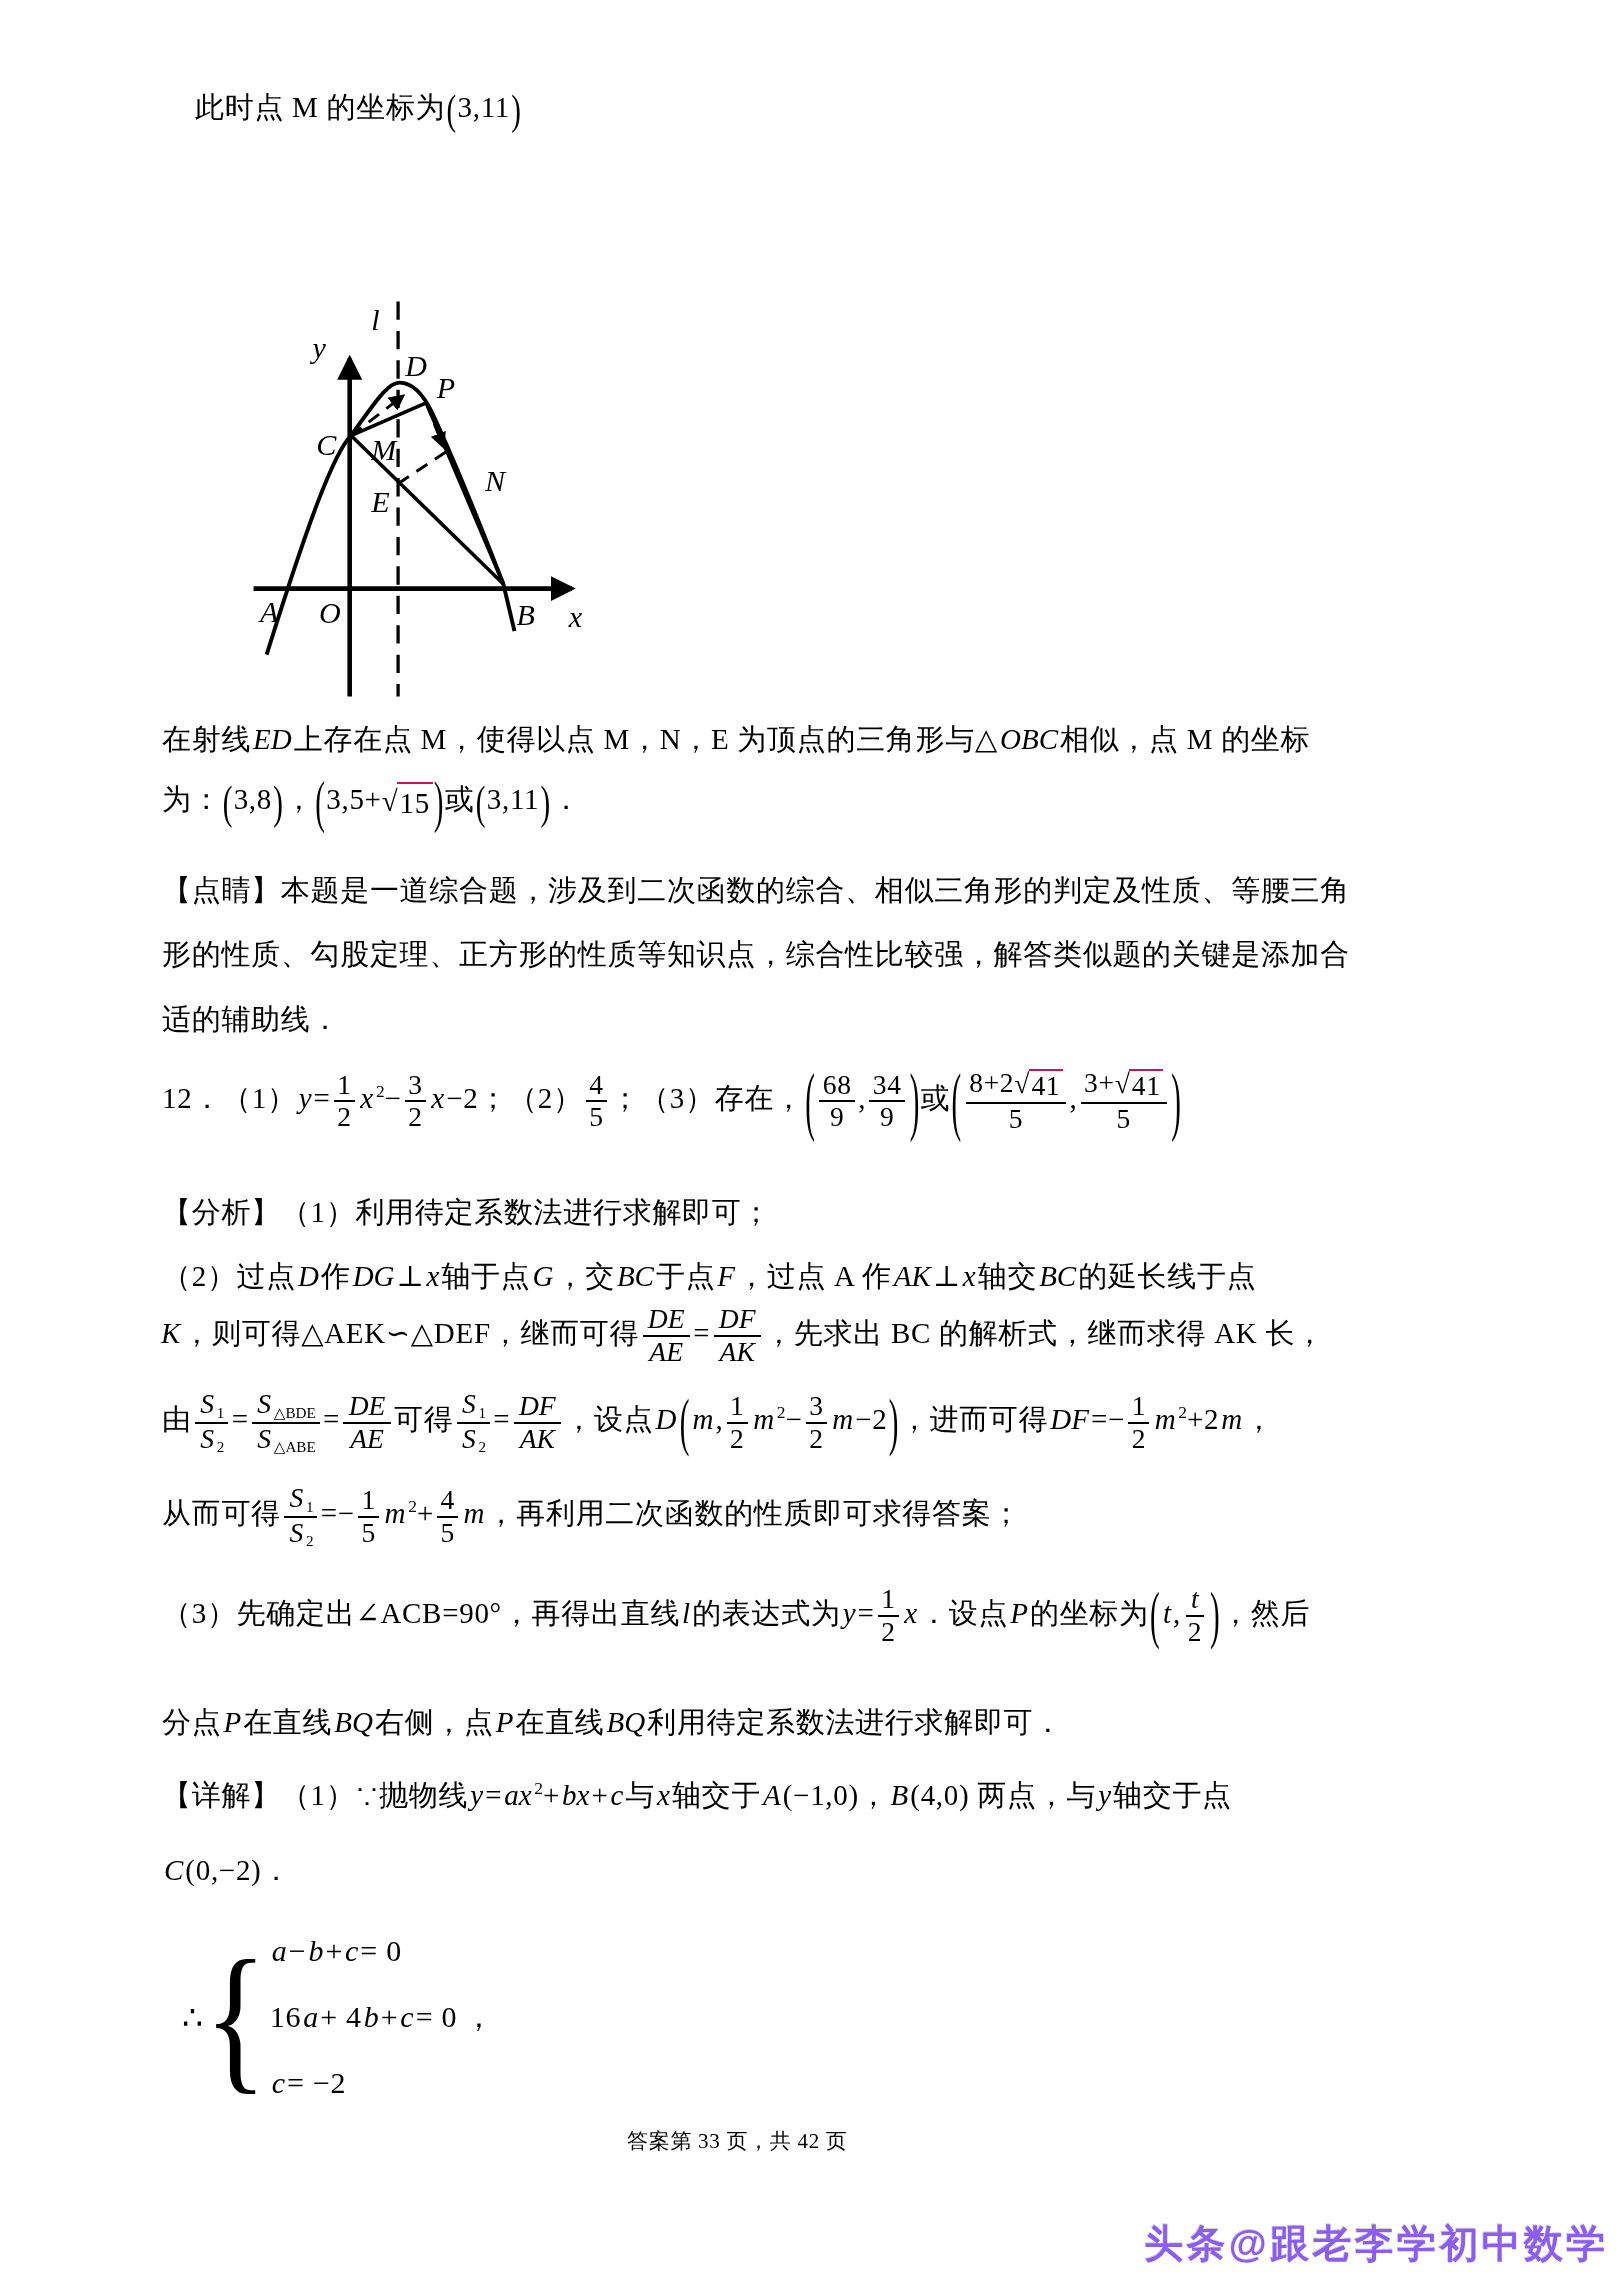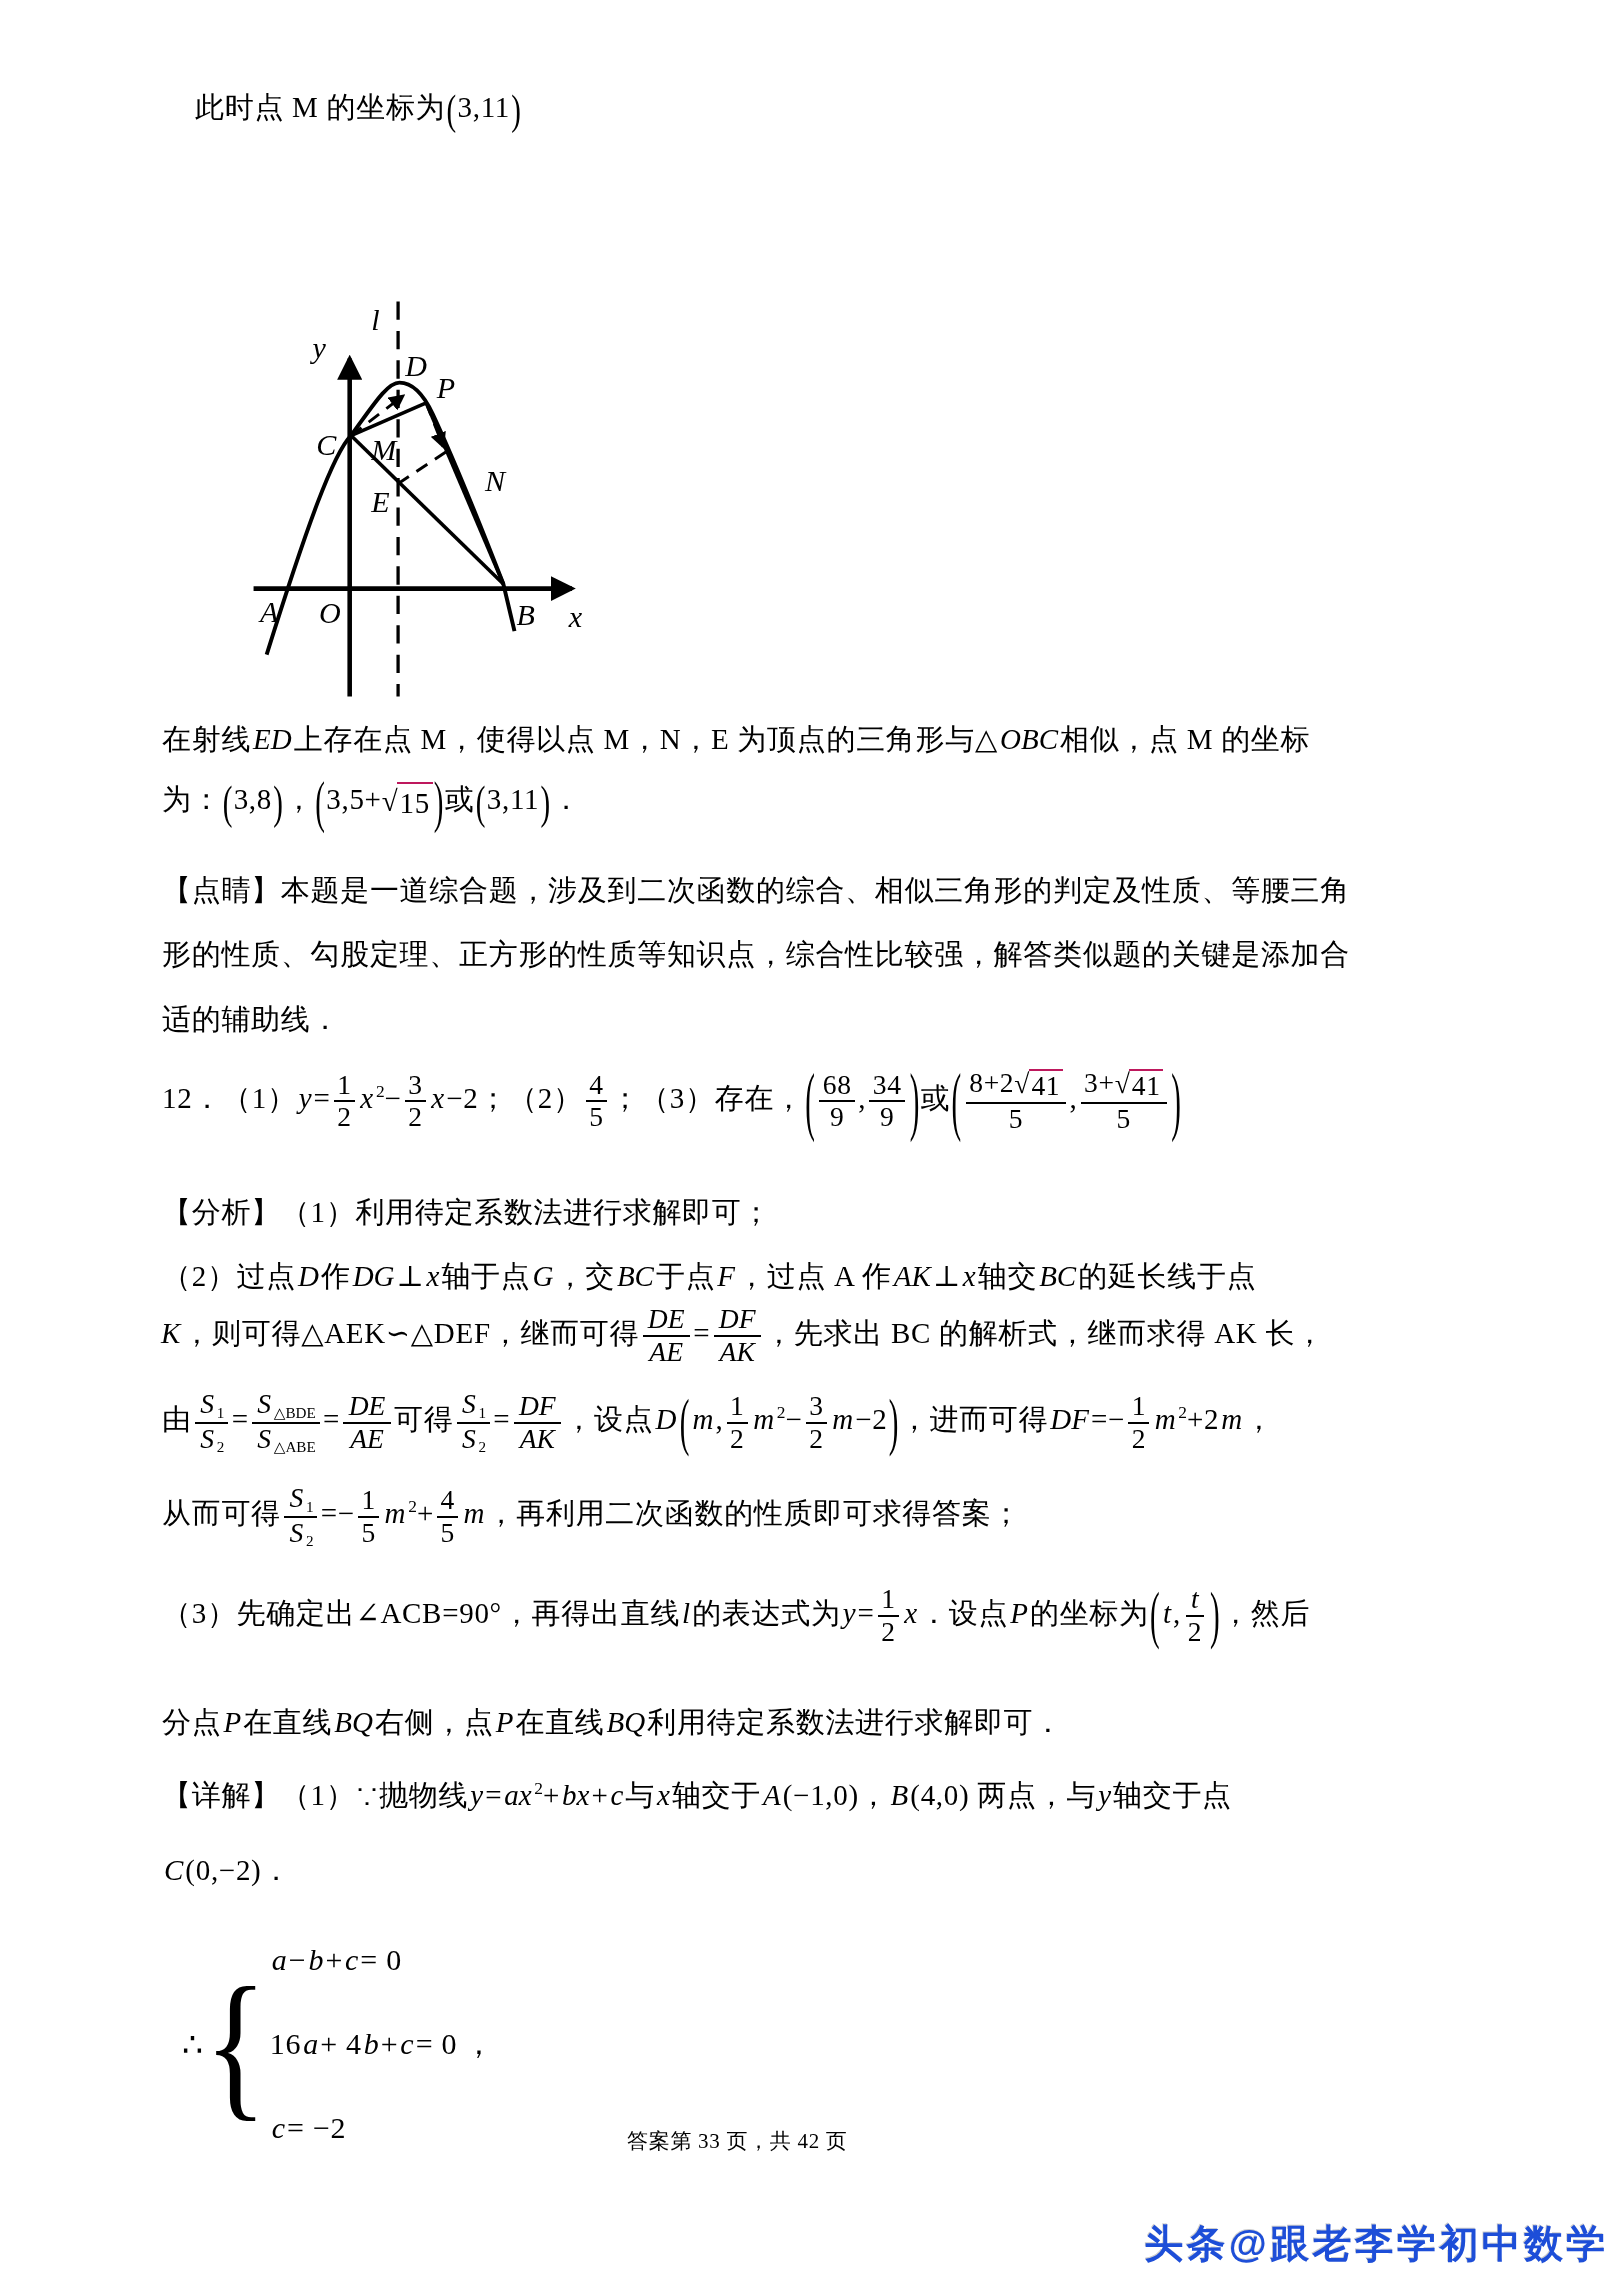--- a/index.html
+++ b/index.html
@@ -18,25 +18,25 @@
   .frac .den{padding:0 3.3px;}
   .paren{display:inline-block;vertical-align:middle;margin:0 1.3px;font-weight:400;}
   .sqrt{display:inline-flex;align-items:flex-start;vertical-align:middle;}
   .rad{margin-right:-0.7px;}
   .rdc{border-top:2px solid #be185d;padding:0 2.6px;}
   .eqsys{position:absolute;display:flex;align-items:center;font-size:30px;}
   .eqlead{font-size:33px;margin-right:1.3px;}
   .brace{font-size:131px;line-height:0.85;transform:scaleY(1.25);display:inline-block;
          font-weight:400;margin-right:2.6px;}
   .eqcol{display:flex;flex-direction:column;}
-  .eqrow{margin:25px 0;white-space:nowrap;}
+  .eqrow{margin:16px 0;white-space:nowrap;}
   .eqtail{margin-left:6.5px;}
   .footer{position:absolute;font-size:21px;letter-spacing:0.7px;}
   .watermark{position:absolute;font-family:"Liberation Sans","DejaVu Sans",sans-serif;
-             font-weight:900;font-size:39px;letter-spacing:3.3px;color:#1d4ed8;
+             font-weight:900;font-size:39px;letter-spacing:3.3px;color:#8b5cf6;
              text-shadow:2px 2px 0 #ffffff,-0.7px -0.7px 0 #cccccc;}
   svg text{font-family:"Liberation Serif","DejaVu Serif",serif;font-style:italic;font-size:46px;fill:#000;}
 </style>
 </head>
 <body>
 
 <div class="line" style="left:195px;top:88px"><span class="t">此时点 M 的坐标为</span><span class="paren" style="transform: scaleY(1.45);">(</span><span class="t">3,11</span><span class="paren" style="transform: scaleY(1.45);">)</span></div>
 <div class="line" style="left:162px;top:720px"><span class="t">在射线</span><span class="it">ED</span><span class="t">上存在点 M，使得以点 M，N，E 为顶点的三角形与△</span><span class="it">OBC</span><span class="t">相似，点 M 的坐标</span></div>
 <div class="line" style="left:162px;top:780px"><span class="t">为：</span><span class="paren" style="transform: scaleY(1.6);">(</span><span class="t">3,8</span><span class="paren" style="transform: scaleY(1.6);">)</span><span class="t">，</span><span class="paren" style="transform: scaleY(2);">(</span><span class="t">3,5+</span><span class="sqrt">
       <span class="rad">√</span>

